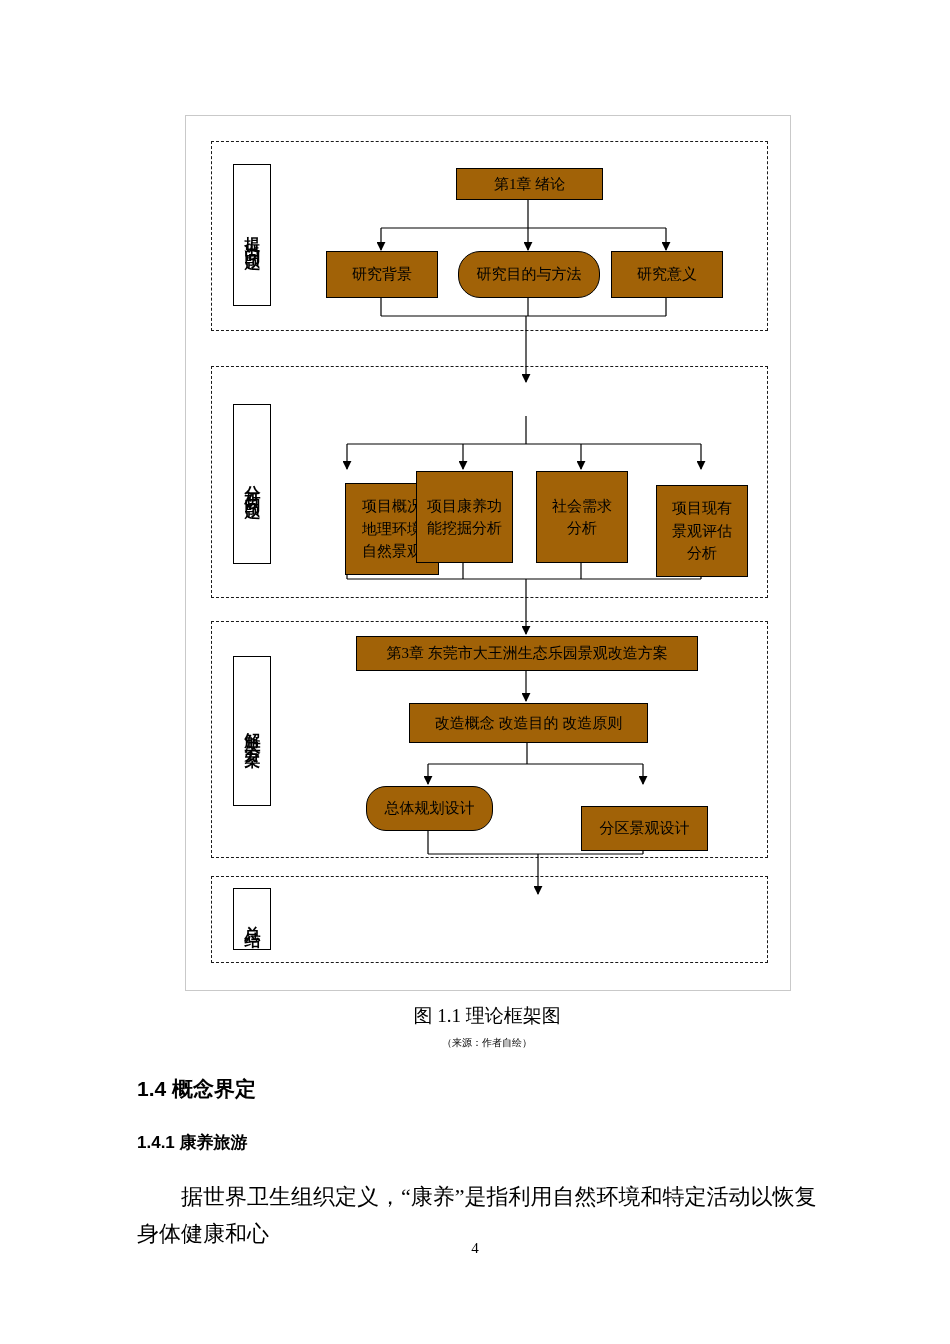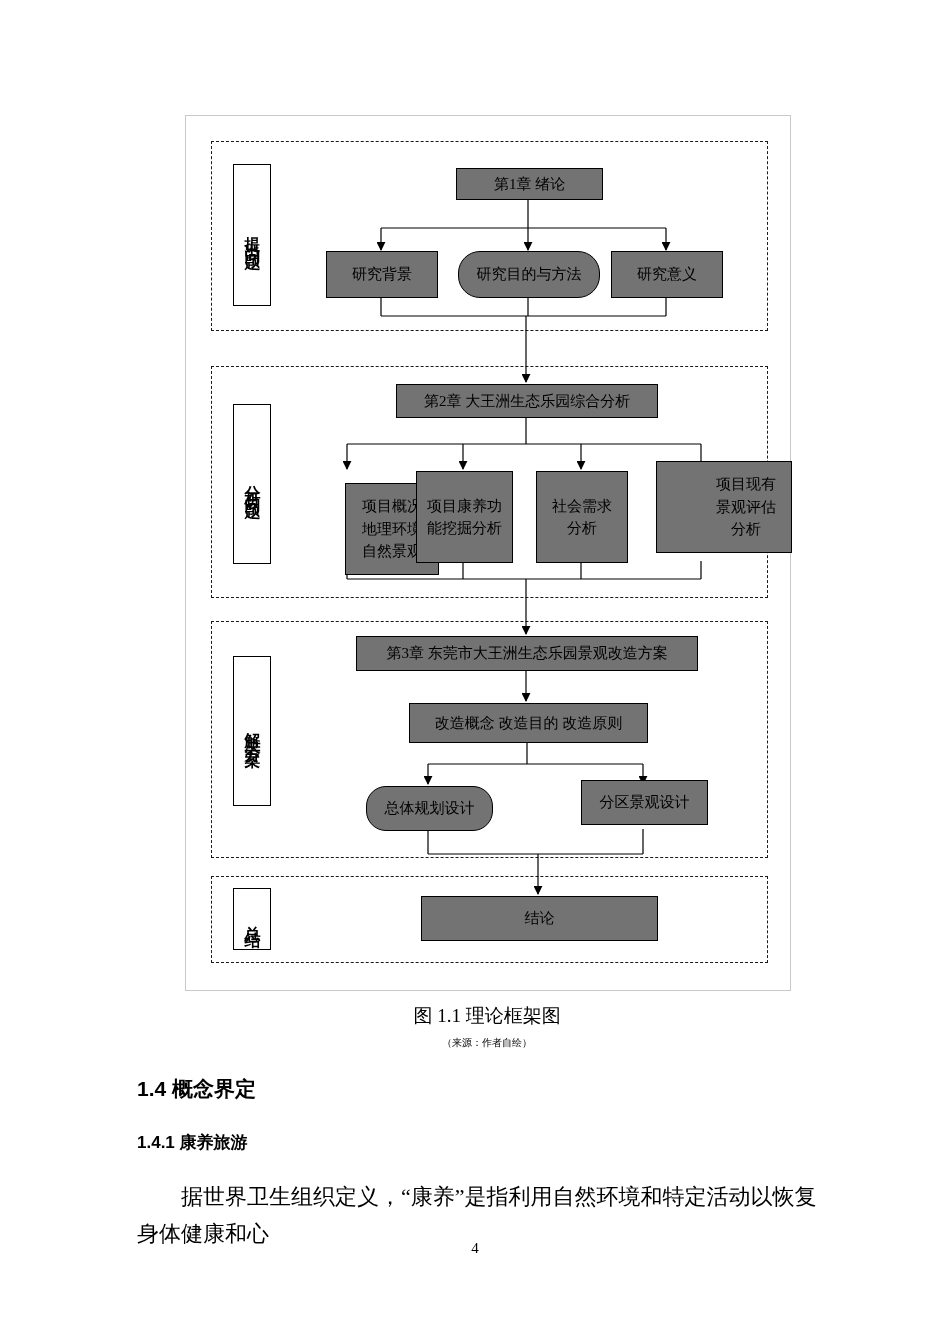--- a/index.html
+++ b/index.html
@@ -27,21 +27,21 @@
     position:absolute;
     border:1px solid #000;
     display:flex;align-items:center;justify-content:center;
     writing-mode:vertical-rl;text-orientation:upright;
     font-weight:bold;font-size:16px;letter-spacing:6px;
     background:#fff;
   }
   .node{
     position:absolute;
     border:1px solid #000;
-    background:#737373;
+    background:#a16207;
     display:flex;align-items:center;justify-content:center;
     text-align:center;
     font-size:15px;line-height:1.5;
     white-space:pre-line;
   }
   .connectors{
     position:absolute;left:0;top:0;
     pointer-events:none;
   }
   
@@ -117,38 +117,36 @@
     <div class="vlabel" style="left:47px;top:48px;width:36px;height:140px;">提出问题</div>
     <div class="vlabel" style="left:47px;top:288px;width:36px;height:158px;">分析问题</div>
     <div class="vlabel" style="left:47px;top:540px;width:36px;height:148px;">解决方案</div>
     <div class="vlabel" style="left:47px;top:772px;width:36px;height:60px;">总结</div>
 
     <div class="node" style="left:270px;top:52px;width:145px;height:30px;">第1章 绪论</div>
     <div class="node" style="left:140px;top:135px;width:110px;height:45px;">研究背景</div>
     <div class="node" style="left:272px;top:135px;width:140px;height:45px;border-radius:22px;">研究目的与方法</div>
     <div class="node" style="left:425px;top:135px;width:110px;height:45px;">研究意义</div>
 
-    <div class="node" style="left:210px;top:268px;width:260px;height:32px;">第2章 大王洲生态乐园综合分析</div>
     <div class="node" style="left:115px;top:367px;width:92px;height:90px;margin-left:44px;">项目概况
 地理环境
 自然景观</div>
     <div class="node" style="left:230px;top:355px;width:95px;height:90px;">项目康养功
 能挖掘分析</div>
     <div class="node" style="left:350px;top:355px;width:90px;height:90px;">社会需求
 分析</div>
-    <div class="node" style="left:470px;top:345px;width:90px;height:90px;padding-left:44px;">项目现有
+    <div class="node" style="left:470px;top:369px;width:90px;height:90px;">项目现有
 景观评估
 分析</div>
 
     <div class="node" style="left:170px;top:520px;width:340px;height:33px;">第3章 东莞市大王洲生态乐园景观改造方案</div>
     <div class="node" style="left:223px;top:587px;width:237px;height:38px;">改造概念 改造目的 改造原则</div>
     <div class="node" style="left:180px;top:670px;width:125px;height:43px;border-radius:20px;">总体规划设计</div>
-    <div class="node" style="left:395px;top:664px;width:125px;height:43px;text-align:center;">分区景观设计</div>
+    <div class="node" style="left:395px;top:690px;width:125px;height:43px;text-align:center;">分区景观设计</div>
 
-    <div class="node" style="left:235px;top:780px;width:235px;height:43px;">结论</div>
   </div>
 
   <div class="fig-caption">图 1.1 理论框架图</div>
   <div class="fig-source">（来源：作者自绘）</div>
 
   <div class="h2">1.4  概念界定</div>
   <div class="h3">1.4.1 康养旅游</div>
   <div class="para">据世界卫生组织定义，“康养”是指利用自然环境和特定活动以恢复身体健康和心</div>
 
   <div class="page-num">4</div>

